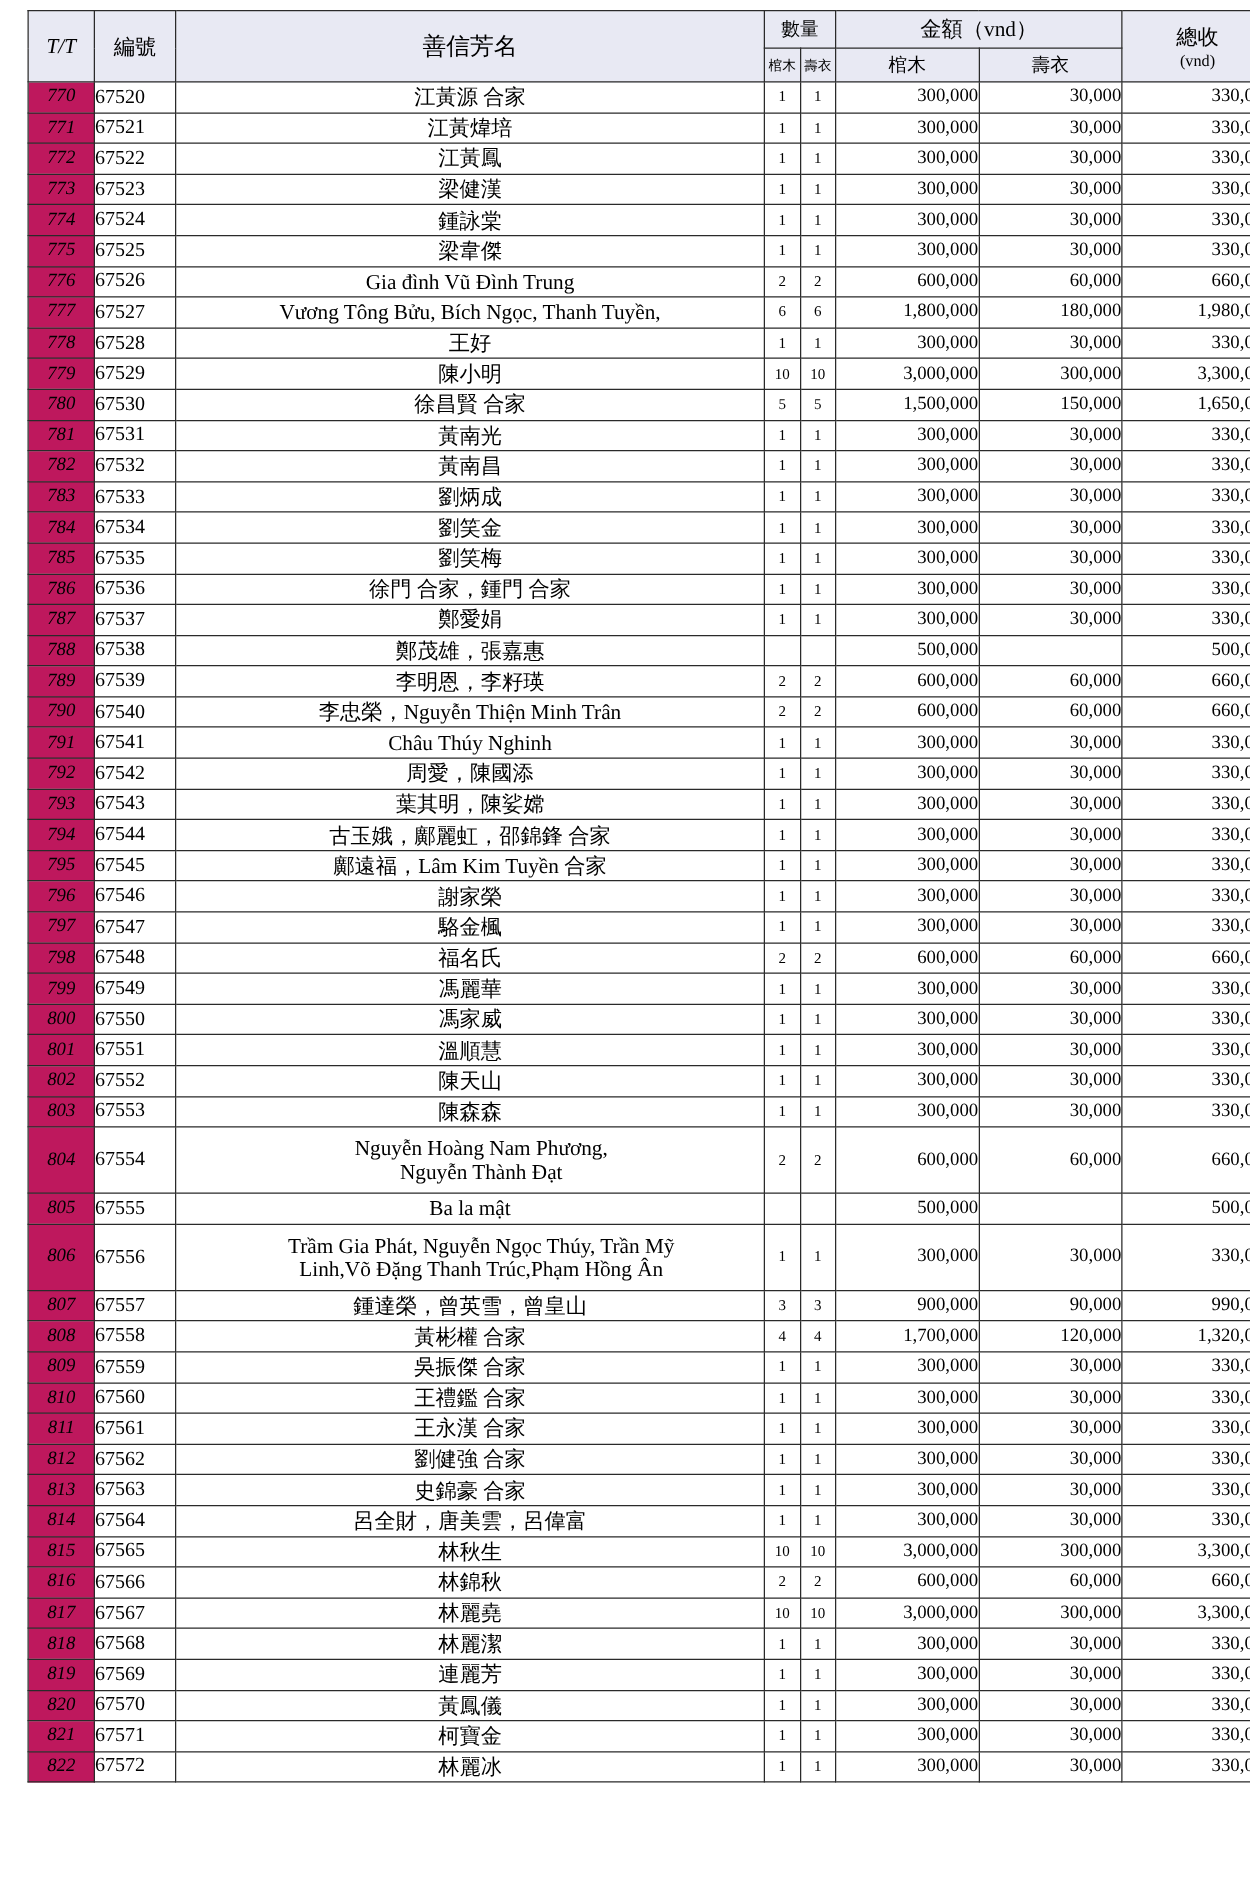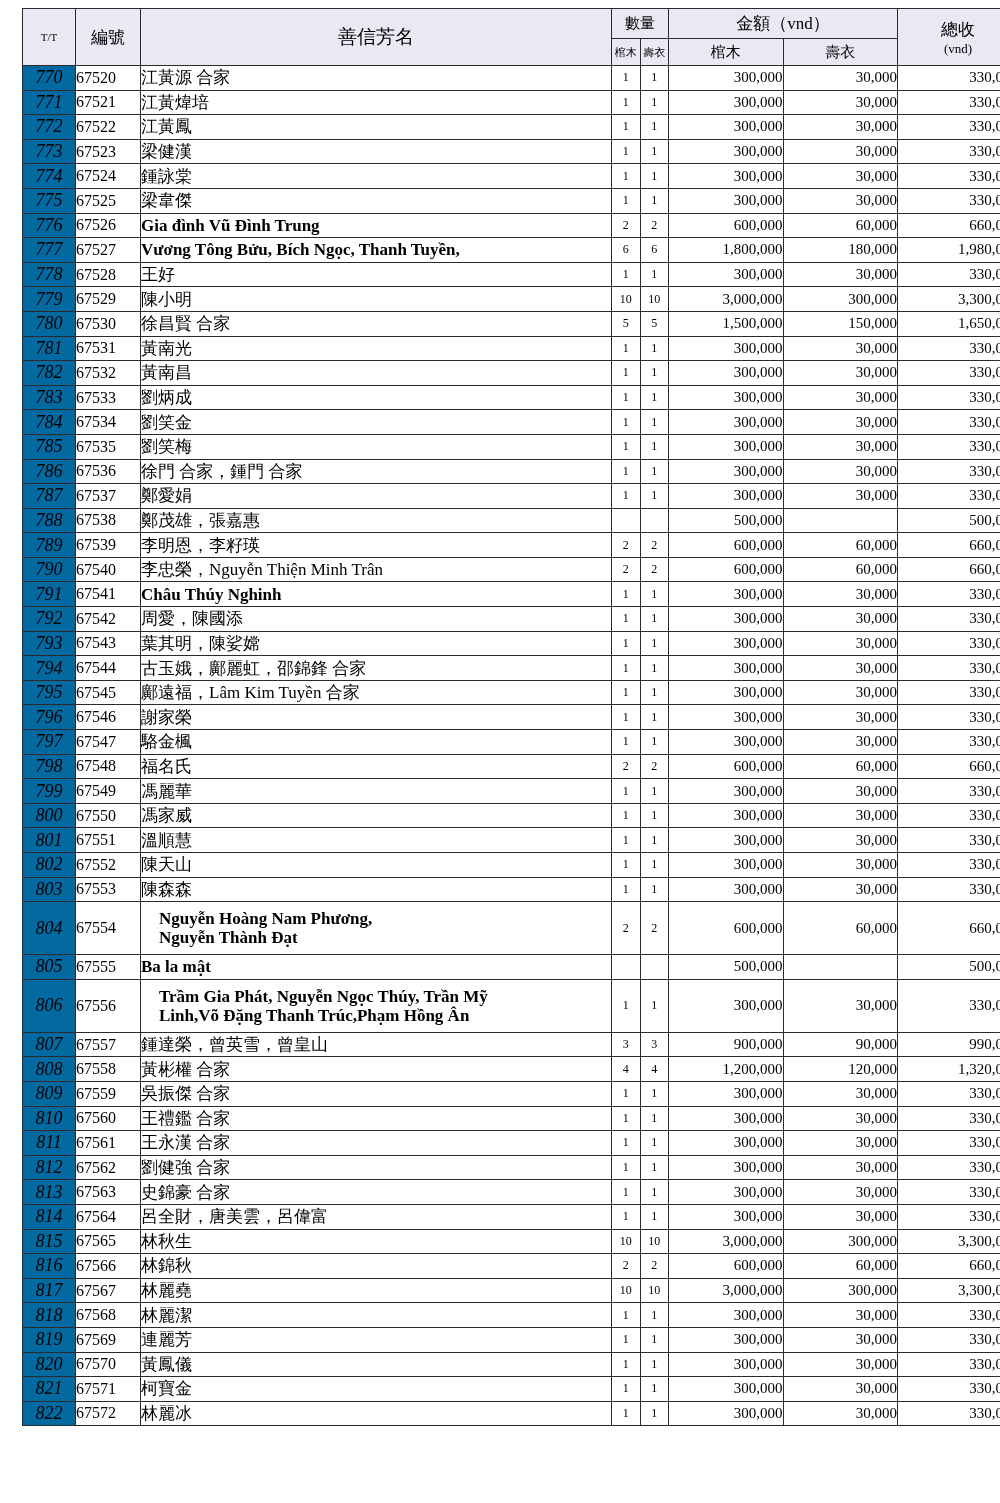--- a/index.html
+++ b/index.html
@@ -29,52 +29,52 @@
     border: 1px solid #2a2a2a;
     padding: 0;
     vertical-align: middle;
   }
   thead th {
     background: #e8e9f3;
     font-weight: normal;
     text-align: center;
     font-family: "Liberation Serif", "DejaVu Serif", serif;
   }
-  .h-tt { width: 52px; font-size: 11px; }
+  .h-tt { width: 52px; font-size: 17px; font-style: italic; }
   .h-code { width: 64px; font-size: 17px; }
   .h-name { width: 470px; font-size: 19px; }
   .h-qty { width: 56px; font-size: 15px; text-align: center; }
   .h-amt { width: 228px; font-size: 17px; }
   .h-total { width: 120px; font-size: 17px; }
 
   .h-qty-sub { font-size: 11px; width: 28px; }
   .h-amt-sub { font-size: 15px; }
   .sub-cell { height: 26px; }
   .top-cell { height: 56px; }
 
   .small-note { font-size: 13px; }
 
   tbody tr { height: 24.6px; }
   td.c-tt {
     text-align: center;
     font-style: italic;
-    font-size: 18px;
-    background: #0369a1;
+    font-size: 15px;
+    background: #be185d;
   }
   td.c-code {
     text-align: left;
     font-size: 16px;
   }
   td.c-name {
-    text-align: left;
+    text-align: center;
     padding-left: 6px;
     font-size: 17px;
     line-height: 1.12;
   }
-  td.c-name.latin { font-weight: bold; }
+  td.c-name.latin { font-weight: normal; }
   td.c-qty {
     text-align: center;
     font-size: 12px;
   }
   td.c-amt {
     text-align: right;
     padding-right: 6px;
     font-size: 15px;
   }
   td.c-total {
@@ -500,21 +500,21 @@
           <td class="c-amt">900,000</td>
           <td class="c-amt">90,000</td>
           <td class="c-total">990,000</td>
         </tr>
         <tr>
           <td class="c-tt">808</td>
           <td class="c-code">67558</td>
           <td class="c-name">黃彬權 合家</td>
           <td class="c-qty">4</td>
           <td class="c-qty">4</td>
-          <td class="c-amt">1,200,000</td>
+          <td class="c-amt">1,700,000</td>
           <td class="c-amt">120,000</td>
           <td class="c-total">1,320,000</td>
         </tr>
         <tr>
           <td class="c-tt">809</td>
           <td class="c-code">67559</td>
           <td class="c-name">吳振傑 合家</td>
           <td class="c-qty">1</td>
           <td class="c-qty">1</td>
           <td class="c-amt">300,000</td>

